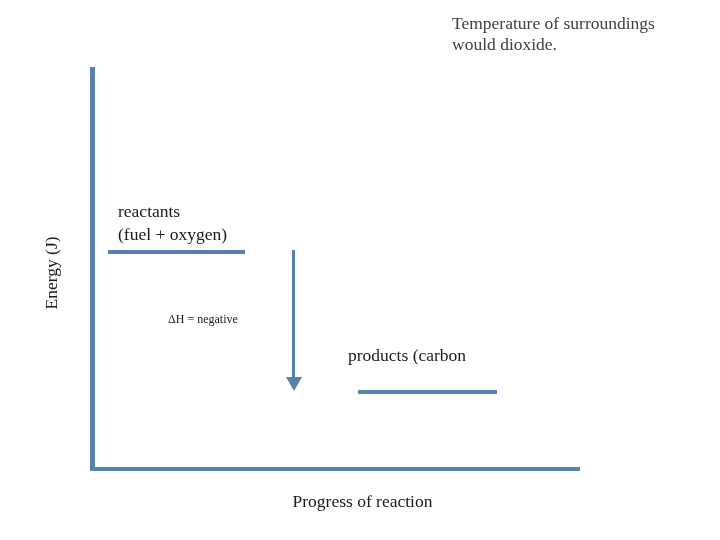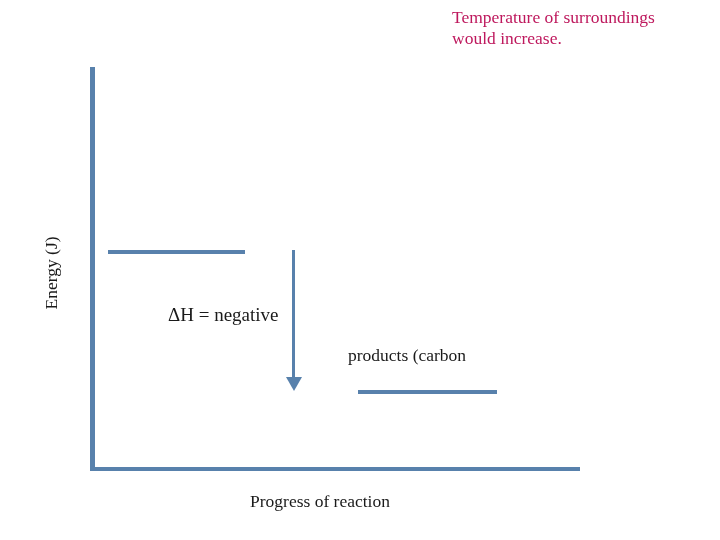--- a/index.html
+++ b/index.html
@@ -14,25 +14,25 @@
     background: #ffffff;
     overflow: hidden;
     font-family: "Liberation Serif", serif;
     color: #1a1a1a;
   }
   .abs { position: absolute; }
 
   
   .annotation {
     left: 452px;
-    top: 7px;
+    top: 13px;
     width: 250px;
     font-size: 17.5px;
     line-height: 21px;
-    color: #be185d;
+    color: #404040;
   }
 
   
   .y-axis {
     left: 90px;
     top: 67px;
     width: 5px;
     height: 404px;
     background: #5881AC;
   }
@@ -50,20 +50,21 @@
     height: 22px;
     transform: rotate(-90deg);
     text-align: center;
     font-size: 17.5px;
     white-space: nowrap;
   }
   .x-axis-label {
     left: 250px;
     top: 491px;
     width: 225px;
+    text-align: center;
     font-size: 17.5px;
     white-space: nowrap;
   }
 
   
   .reactants-label {
     left: 118px;
     top: 200px;
     font-size: 17.5px;
     line-height: 23px;
@@ -105,40 +106,44 @@
     left: 286px;
     top: 377px;
     width: 0;
     height: 0;
     border-left: 8px solid transparent;
     border-right: 8px solid transparent;
     border-top: 14px solid #5881AC;
   }
   .delta-h-label {
     left: 168px;
-    top: 304px;
-    font-size: 19px;
+    top: 312px;
+    font-size: 12px;
     white-space: nowrap;
   }
 </style>
 </head>
 <body>
 
 <div id="canvas">
 
   <div class="abs annotation">
     <div>Temperature of surroundings</div>
-    <div>would increase.</div>
+    <div>would dioxide.</div>
   </div>
 
   <div class="abs y-axis"></div>
   <div class="abs x-axis"></div>
   <div class="abs y-axis-label">Energy (J)</div>
   <div class="abs x-axis-label">Progress of reaction</div>
 
+  <div class="abs reactants-label">
+    <div>reactants</div>
+    <div>(fuel + oxygen)</div>
+  </div>
   <div class="abs reactants-level"></div>
 
   <div class="abs arrow-shaft"></div>
   <div class="abs arrow-head"></div>
   <div class="abs delta-h-label">ΔH = negative</div>
 
   <div class="abs products-label">
     <div>products (carbon</div>
   </div>
   <div class="abs products-level"></div>

